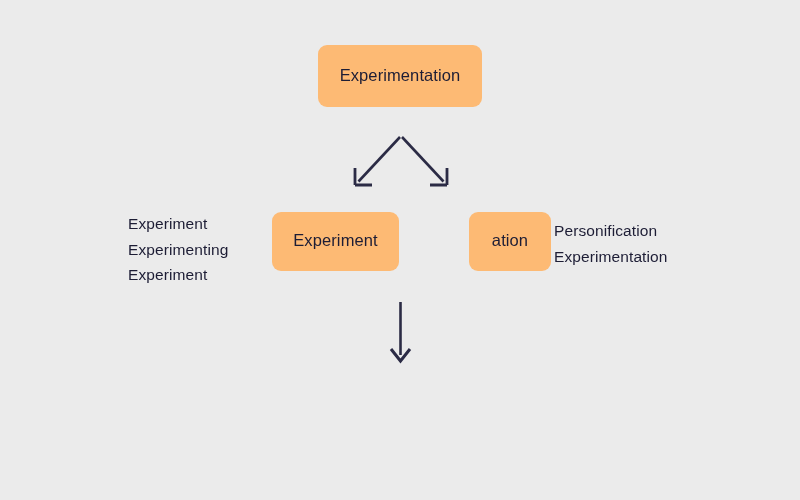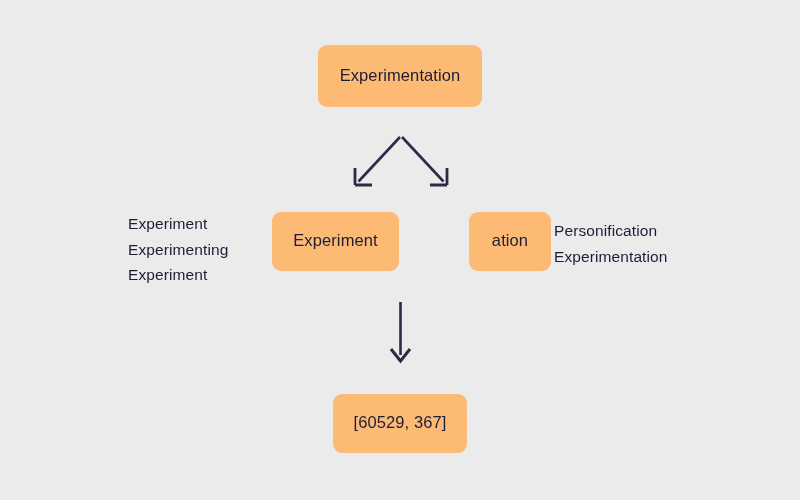--- a/index.html
+++ b/index.html
@@ -122,23 +122,20 @@
   </div>
 
   <div class="node" id="node-stem">
     <span>Experiment</span>
   </div>
 
   <div class="node" id="node-suffix">
     <span>ation</span>
   </div>
 
-  <div class="node" id="node-ids">
-    <span>[60529, 367]</span>
-  </div>
 
   <div class="textlist" id="list-left">
     <div>Experiment</div>
     <div>Experimenting</div>
     <div>Experiment</div>
   </div>
 
   <div class="textlist" id="list-right">
     <div>Personification</div>
     <div>Experimentation</div>

